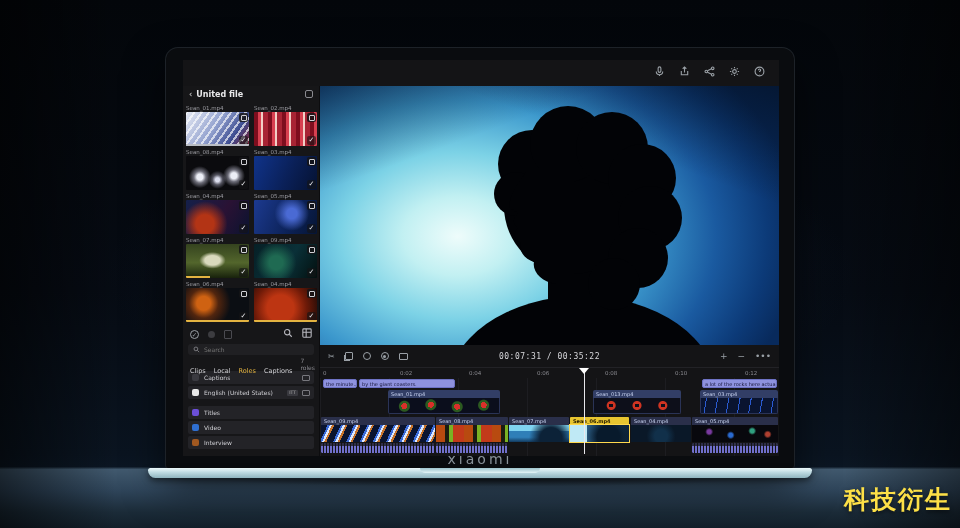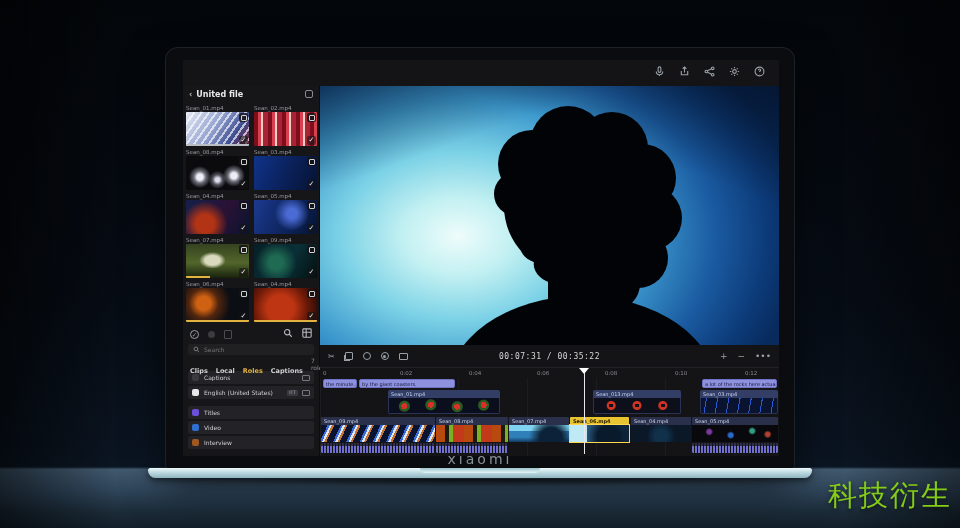--- a/index.html
+++ b/index.html
@@ -73,21 +73,21 @@
   .ic-dot { width:7px; height:7px; border-radius:50%; background:#3c3c40; }
   .ic-rect { width:8px; height:9px; border:1px solid #4a4a50; border-radius:1px; }
   .p-tools .spacer { flex:1; }
   .ic-search svg, .ic-grid svg { width:10px; height:10px; stroke:#b8b8be; fill:none; stroke-width:1.3; }
 
   .searchrow { display:flex; align-items:center; gap:4px; margin:2px 5px; height:11px; background:#202023; border-radius:3px; padding:0 5px; }
   .searchrow svg { width:7px; height:7px; stroke:#8a8a90; fill:none; stroke-width:1.4; }
   .searchrow input { background:transparent; border:none; outline:none; color:#9a9aa0; font-size:6px; width:90px; font-family:inherit; }
 
   .tabsrow { display:flex; align-items:center; gap:8px; padding:2px 7px; height:13px; }
-  .tab { color:#d0d0d4; font-size:6.5px; font-weight:bold;margin-top:14px; }
+  .tab { color:#d0d0d4; font-size:6.5px; font-weight:normal;margin-top:14px; }
   .tab.active { color:#e3b341; }
   .tabs-count { margin-left:auto; color:#8a8a90; font-size:6px; font-weight:normal; }
 
   .roles { padding:1px 5px; }
   .rolerow { display:flex; align-items:center; gap:5px; height:13px; background:#232327; border-radius:2px; margin-bottom:2px; padding:0 4px; }
   .rolerow.indent { margin-left:0; }
   .rolegap { height:5px; }
   .rchk { width:7px; height:7px; border-radius:2px; flex:none; }
   .rlabel { font-size:6px; color:#cfcfd4; white-space:nowrap; overflow:hidden; }
   .rright { margin-left:auto; display:flex; gap:4px; align-items:center; }
@@ -143,21 +143,21 @@
   .f3 { background:radial-gradient(circle at 70% 80%, #0c2238 0 25%, transparent 50%), linear-gradient(180deg,#7fd3f0 0 38%,#2f7fb8 38% 72%,#123a5e 100%); }
   .f4 { background:radial-gradient(circle at 65% 70%, #081a2c 0 28%, transparent 55%), linear-gradient(90deg,#bfe9f5 0 28%,#2a5a80 28% 55%,#0c2238 100%); }
   .f5 { background:radial-gradient(circle at 50% 65%, #11304a 0 20%, transparent 45%), #0a1828; }
   .f6 { background:radial-gradient(circle at 20% 40%, #7a3aa0 0 2px, transparent 4px), radial-gradient(circle at 45% 60%, #2a6ad0 0 2px, transparent 4px), radial-gradient(circle at 70% 35%, #30a080 0 2px, transparent 4px), radial-gradient(circle at 88% 55%, #b04030 0 2px, transparent 4px), #08080d; }
 
   .playhead { position:absolute; left:264px; top:23px; width:1px; height:86px; background:#e8e8ec; z-index:5; }
   .ph-top { position:absolute; left:259px; top:23px; width:0; height:0; z-index:6;
     border-left:5px solid transparent; border-right:5px solid transparent; border-top:6px solid #fff; }
 
   
-  .watermark { position:absolute; right:8px; bottom:12px; color:#84cc16; font-size:29px; font-weight:normal;
+  .watermark { position:absolute; right:8px; bottom:12px; color:#fde047; font-size:25px; font-weight:bold;
     text-shadow:0 2px 4px rgba(0,0,0,.6); letter-spacing:2px; }
 </style>
 </head>
 <body>
 
 <div class="scene">
   <div class="bg"></div>
   <div class="bg-vign"></div>
 
   <div class="laptop-screen">

